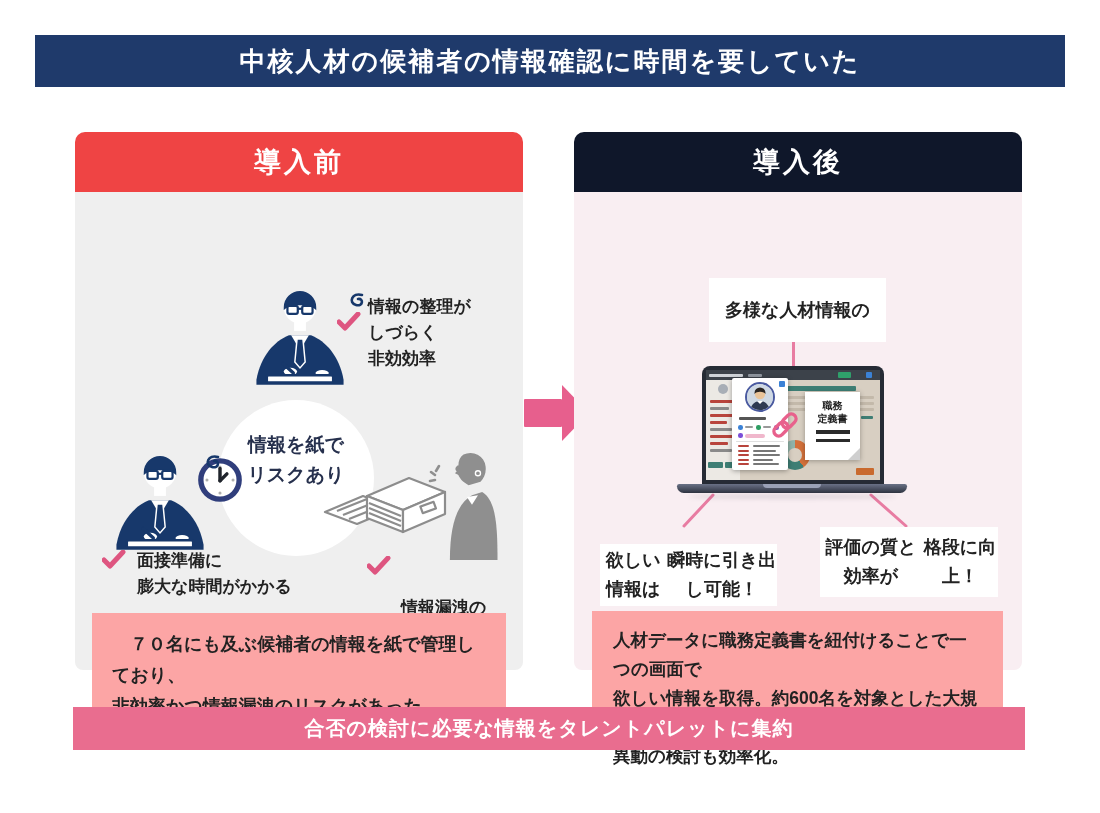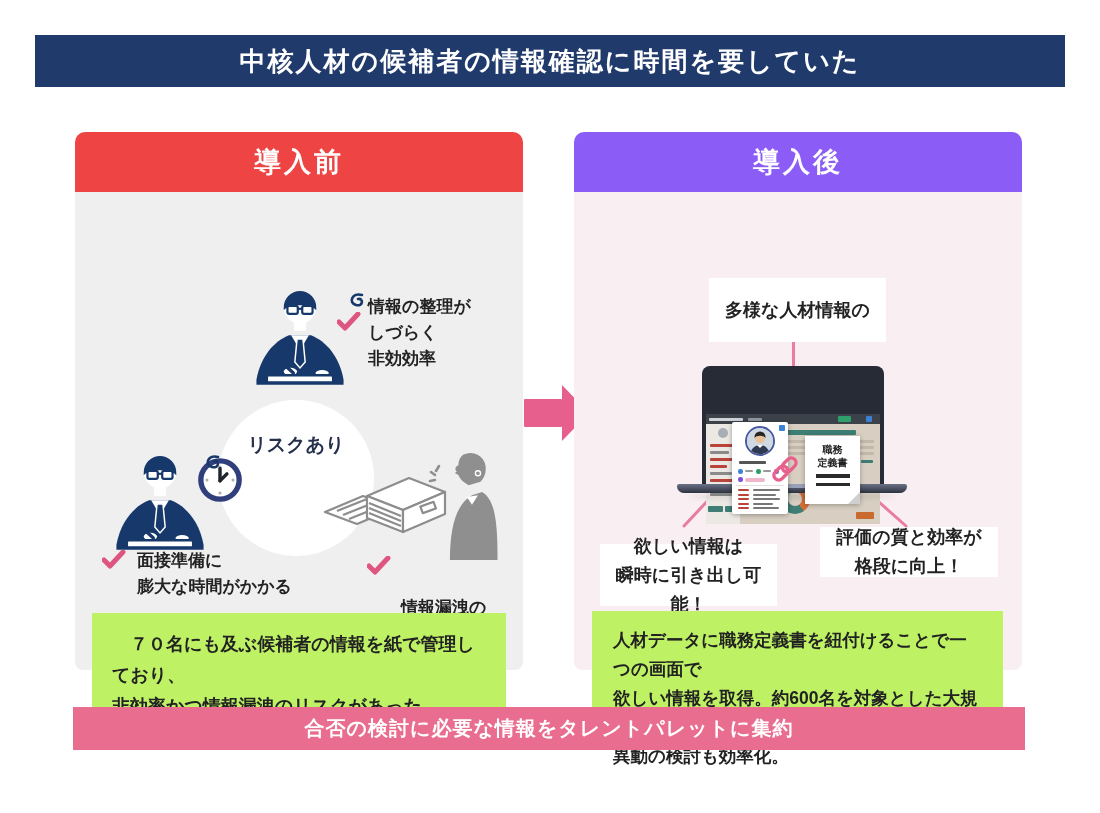--- a/index.html
+++ b/index.html
@@ -26,67 +26,67 @@
   
   .panel { top:132px; width:448px; height:538px; border-radius:10px; }
   .panel-before { left:75px; }
   .panel-after  { left:574px; }
   .panel-header {
     left:0; top:0; width:448px; height:60px; border-radius:10px 10px 0 0;
     color:#fff; font-size:27px; font-weight:700; letter-spacing:3px;
     display:flex; align-items:center; justify-content:center;
   }
   .panel-header.gray { background:#ef4444; }
-  .panel-header.pink { background:#8b5cf6; }
+  .panel-header.pink { background:#0f172a; }
   .panel-body { left:0; top:60px; width:448px; height:478px; border-radius:0 0 8px 8px; }
   .panel-body.gray { background:#EFEFEF; }
   .panel-body.pink { background:#F9EEF2; }
 
   
   .pt { font-size:17px; font-weight:700; color:#222; line-height:26px; }
-  .note-box { background:#bef264; color:#222; font-weight:700; }
+  .note-box { background:#fca5a5; color:#222; font-weight:700; }
   .callout {
     background:#fff; color:#222; font-weight:700; font-size:18px; line-height:29px;
-    display:flex; flex-direction:column; align-items:center; justify-content:center;
+    display:flex; flex-direction:row; align-items:center; justify-content:center;
     text-align:center;
   }
 
   
   .big-circle { left:143px; top:208px; width:156px; height:156px; border-radius:50%; background:#fff; }
   .circle-text {
     left:118px; top:238px; width:206px; text-align:center;
     font-size:19px; font-weight:700; color:#26304D; line-height:30px;
   }
   .check { width:24px; height:19px; }
   .note-before {
     left:17px; top:421px; width:414px; height:96px; padding:16px 20px;
     font-size:18px; line-height:31px;
   }
 
   
   .callout-top   { left:135px; top:86px;  width:177px; height:64px; }
   .callout-left  { left:26px;  top:335px; width:177px; height:62px;margin-top:17px; }
-  .callout-right { left:246px; top:335px; width:178px; height:50px; }
+  .callout-right { left:246px; top:335px; width:178px; height:70px; }
   .note-after {
     left:18px; top:419px; width:411px; height:102px; padding:15px 21px;
     font-size:17.5px; line-height:29px;
   }
 
   
   .arrow { left:524px; top:385px; width:66px; height:56px; }
   .arrow .bar { position:absolute; left:0; top:14px; width:38px; height:28px; background:#E75F8D; }
   .arrow .tip { position:absolute; left:38px; top:0; width:0; height:0;
     border-top:28px solid transparent; border-bottom:28px solid transparent;
     border-left:27px solid #E75F8D; }
 
   
   .laptop { left:102px; top:168px; width:232px; height:140px; }
   .lt-screen { position:absolute; left:26px; top:6px; width:182px; height:118px;
     background:#262B35; border-radius:8px 8px 0 0; padding:4px; }
-  .lt-app { position:relative; width:174px; height:110px; background:#D8CFC2; overflow:hidden;margin-top:44px; }
+  .lt-app { position:relative; width:174px; height:110px; background:#D8CFC2; overflow:hidden; }
   .lt-topbar { position:absolute; left:0; top:0; width:174px; height:10px; background:#3C424A; }
   .lt-sidebar { position:absolute; left:0; top:10px; width:34px; height:100px; background:#ECE9E4; }
   .lt-base { position:absolute; left:1px; top:124px; width:230px; height:9px;
     background:linear-gradient(#6A7186,#2E3340); border-radius:3px 3px 9px 9px; }
   .lt-notch { position:absolute; left:87px; top:124px; width:58px; height:4px;
     background:#9AA1B6; border-radius:0 0 4px 4px; }
   .lt-shadow { position:absolute; left:12px; top:134px; width:208px; height:5px;
     background:rgba(40,40,60,.12); border-radius:50%; filter:blur(2px); }
   .bar { position:absolute; border-radius:1px; }
   .dot { position:absolute; border-radius:50%; }
@@ -115,20 +115,21 @@
   </div>
 
   <div class="abs panel panel-before">
     <div class="abs panel-header gray">
       <span>導入前</span>
     </div>
     <div class="abs panel-body gray">
 
       <div class="abs big-circle"></div>
       <div class="abs circle-text">
+        <div>情報を紙で</div>
         <div>リスクあり</div>
       </div>
 
       <div class="abs" style="left:122px; top:265px;">
         <svg width="46" height="46" viewBox="0 0 60 60">
           <circle cx="30" cy="30" r="25" fill="#fff" stroke="#303E7C" stroke-width="7"></circle>
           <circle cx="30" cy="13" r="2" fill="#AFAFAF"></circle>
             <circle cx="47" cy="30" r="2" fill="#AFAFAF"></circle>
           <circle cx="30" cy="47" r="2" fill="#AFAFAF"></circle>
             <circle cx="13" cy="30" r="2" fill="#AFAFAF"></circle>

